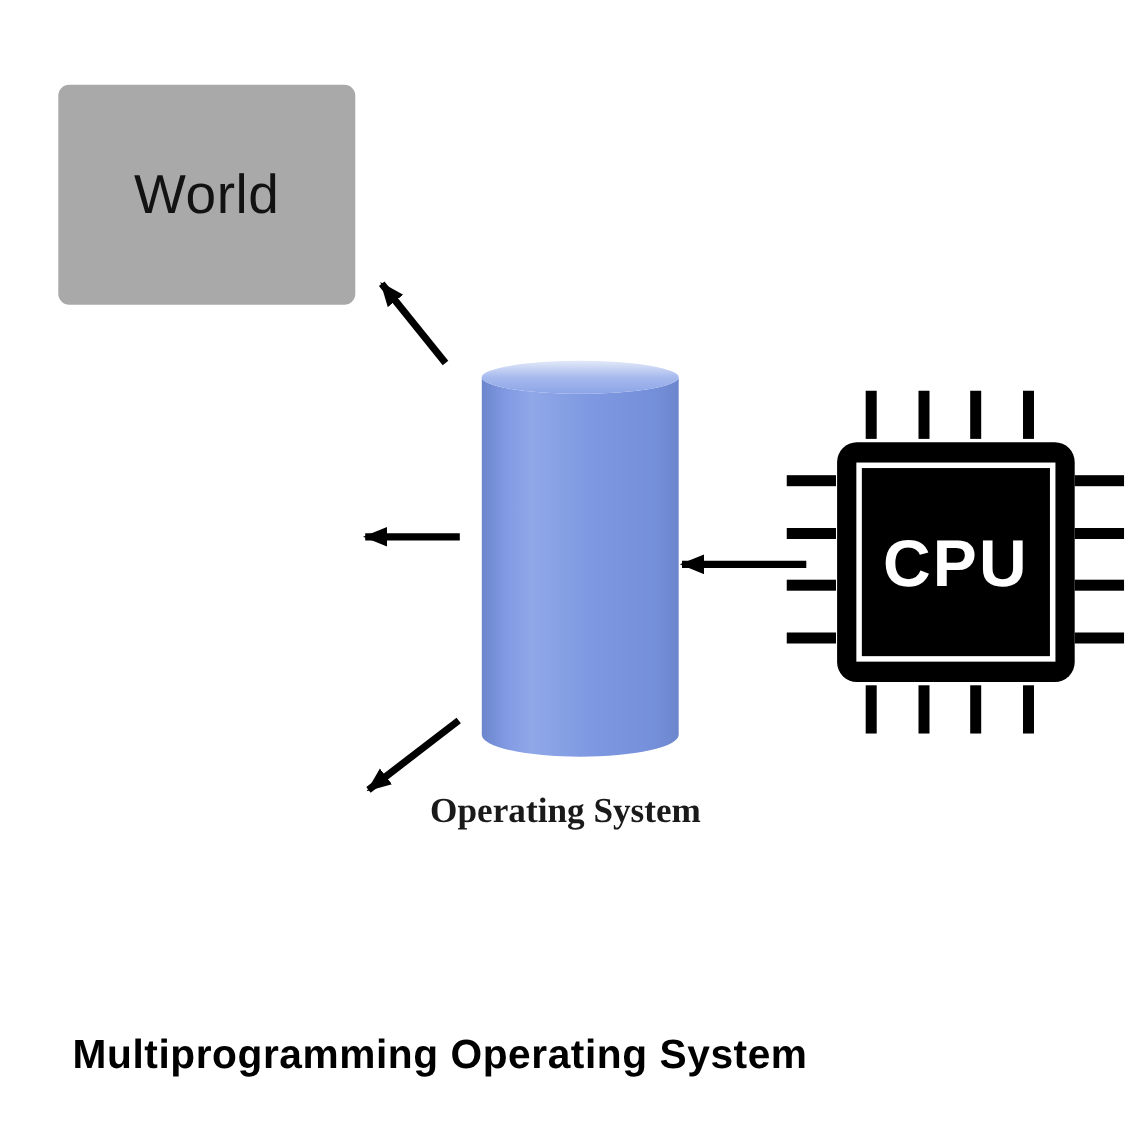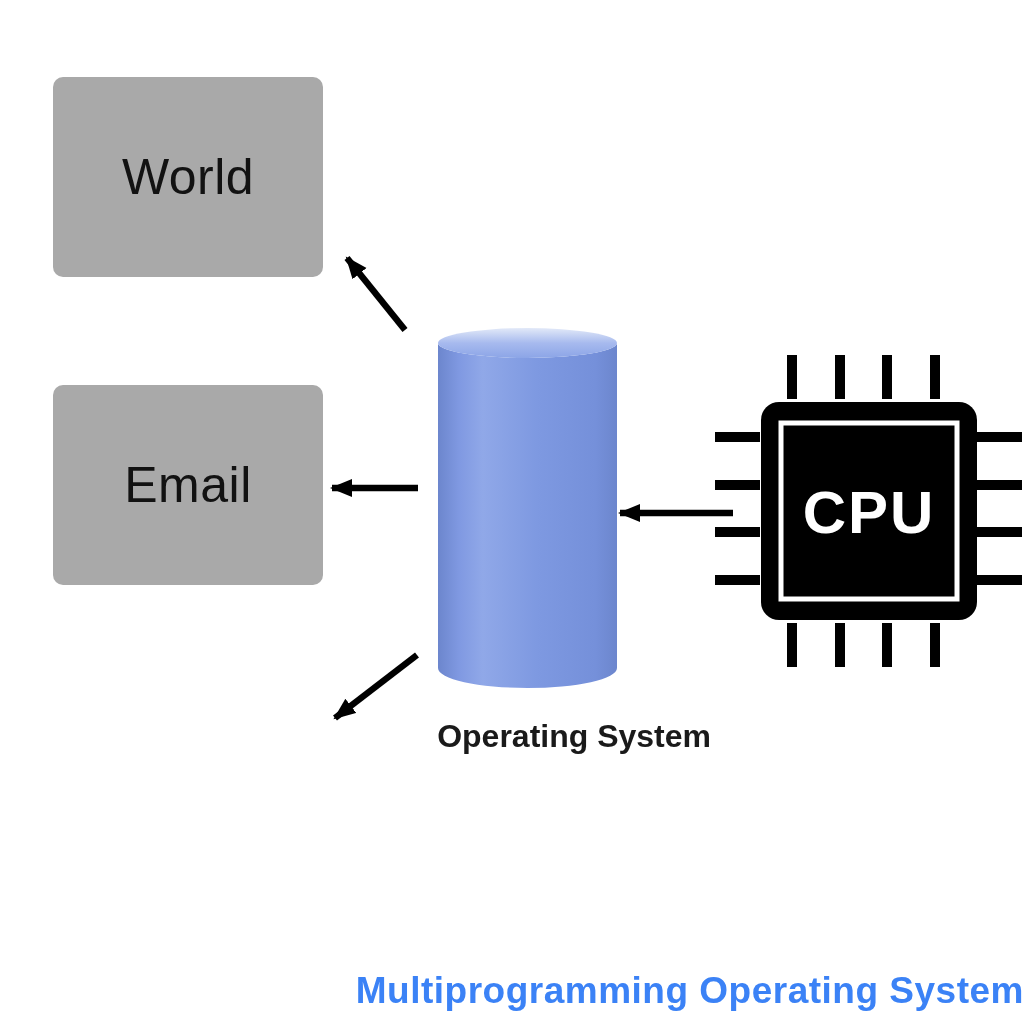--- a/index.html
+++ b/index.html
@@ -41,24 +41,25 @@
   #cylinder-svg {
     position: absolute;
     left: 437px;
     top: 327px;
   }
   #os-label {
     position: absolute;
     left: 391px;
     top: 718px;
     width: 320px;
-    text-align: right;
+    text-align: left;
     font-size: 32px;
     font-weight: 600;
     color: #1a1a1a;
+    font-family: Liberation Serif, serif;
   }
   #cpu-svg {
     position: absolute;
     left: 715px;
     top: 355px;
   }
   #cpu-svg text {
     font-family: "Liberation Sans", "DejaVu Sans", sans-serif;
     font-weight: 600;
     letter-spacing: 2px;
@@ -67,40 +68,36 @@
     position: absolute;
     left: 0;
     top: 0;
     pointer-events: none;
   }
   #caption {
     position: absolute;
     left: 66px;
     top: 938px;
     width: 958px;
-    text-align: right;
+    text-align: left;
     font-size: 37px;
     font-weight: bold;
-    color: #3b82f6;
+    color: #000000;
     letter-spacing: 0.5px;
-    margin-top: 32px;
   }
 </style>
 </head>
 <body>
 
 <div id="canvas">
 
   <div class="program-box" id="box-world">
     <span class="box-label">World</span>
   </div>
 
-  <div class="program-box" id="box-email">
-    <span class="box-label">Email</span>
-  </div>
 
 
   <svg id="cylinder-svg" width="181" height="363" viewBox="0 0 181 363">
     <defs>
       <linearGradient id="cylBody" x1="0" y1="0" x2="1" y2="0">
         <stop offset="0" stop-color="#6c86cd"></stop>
         <stop offset="0.12" stop-color="#8099e2"></stop>
         <stop offset="0.25" stop-color="#90a8e8"></stop>
         <stop offset="0.55" stop-color="#7e99e1"></stop>
         <stop offset="0.88" stop-color="#7590da"></stop>

